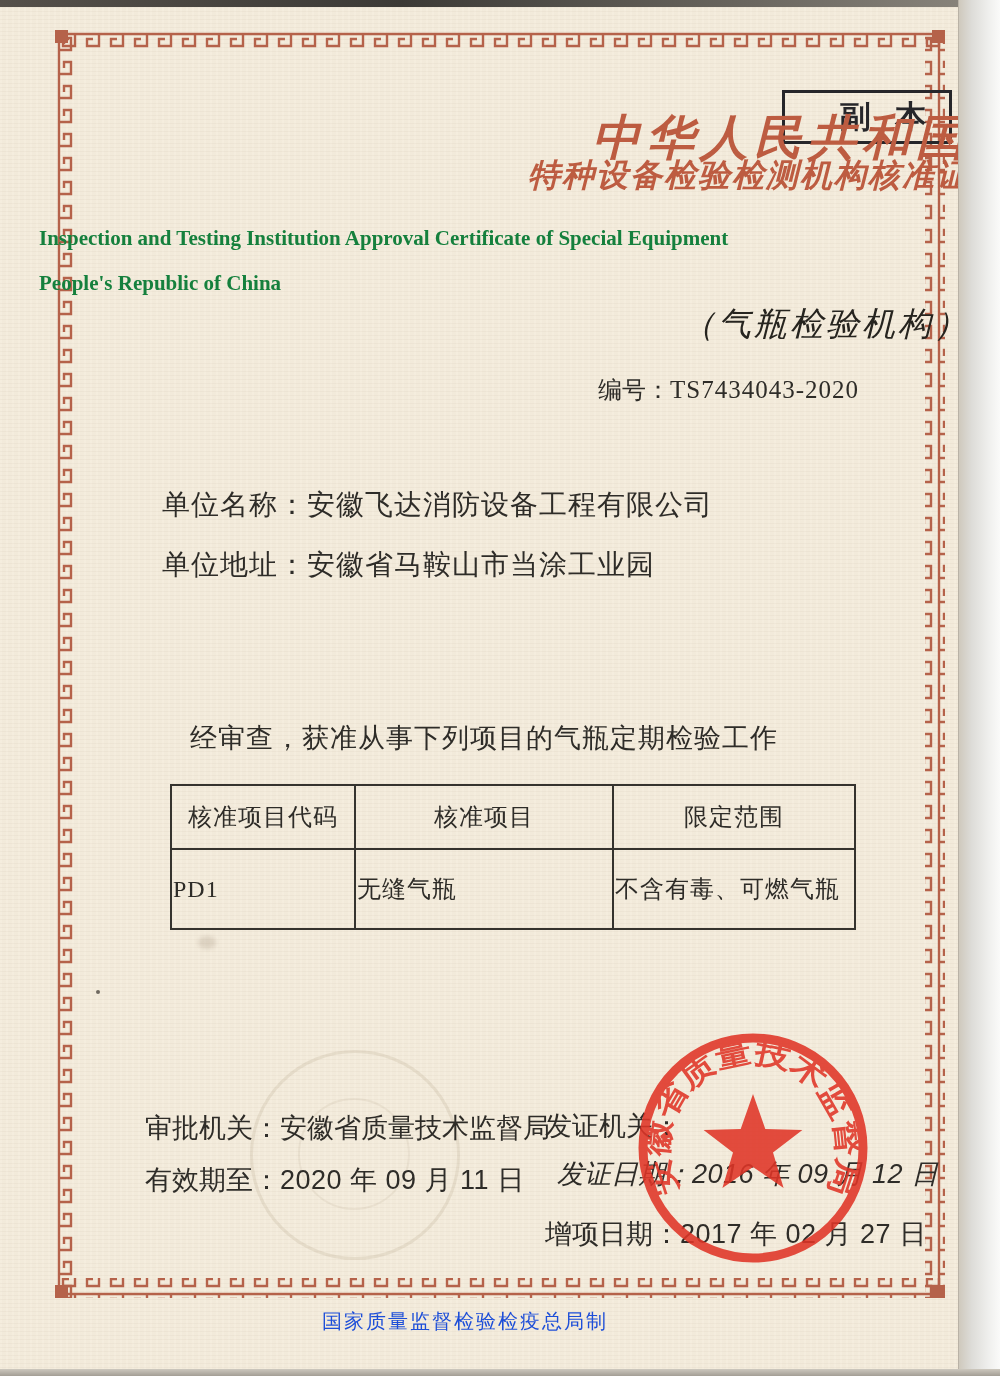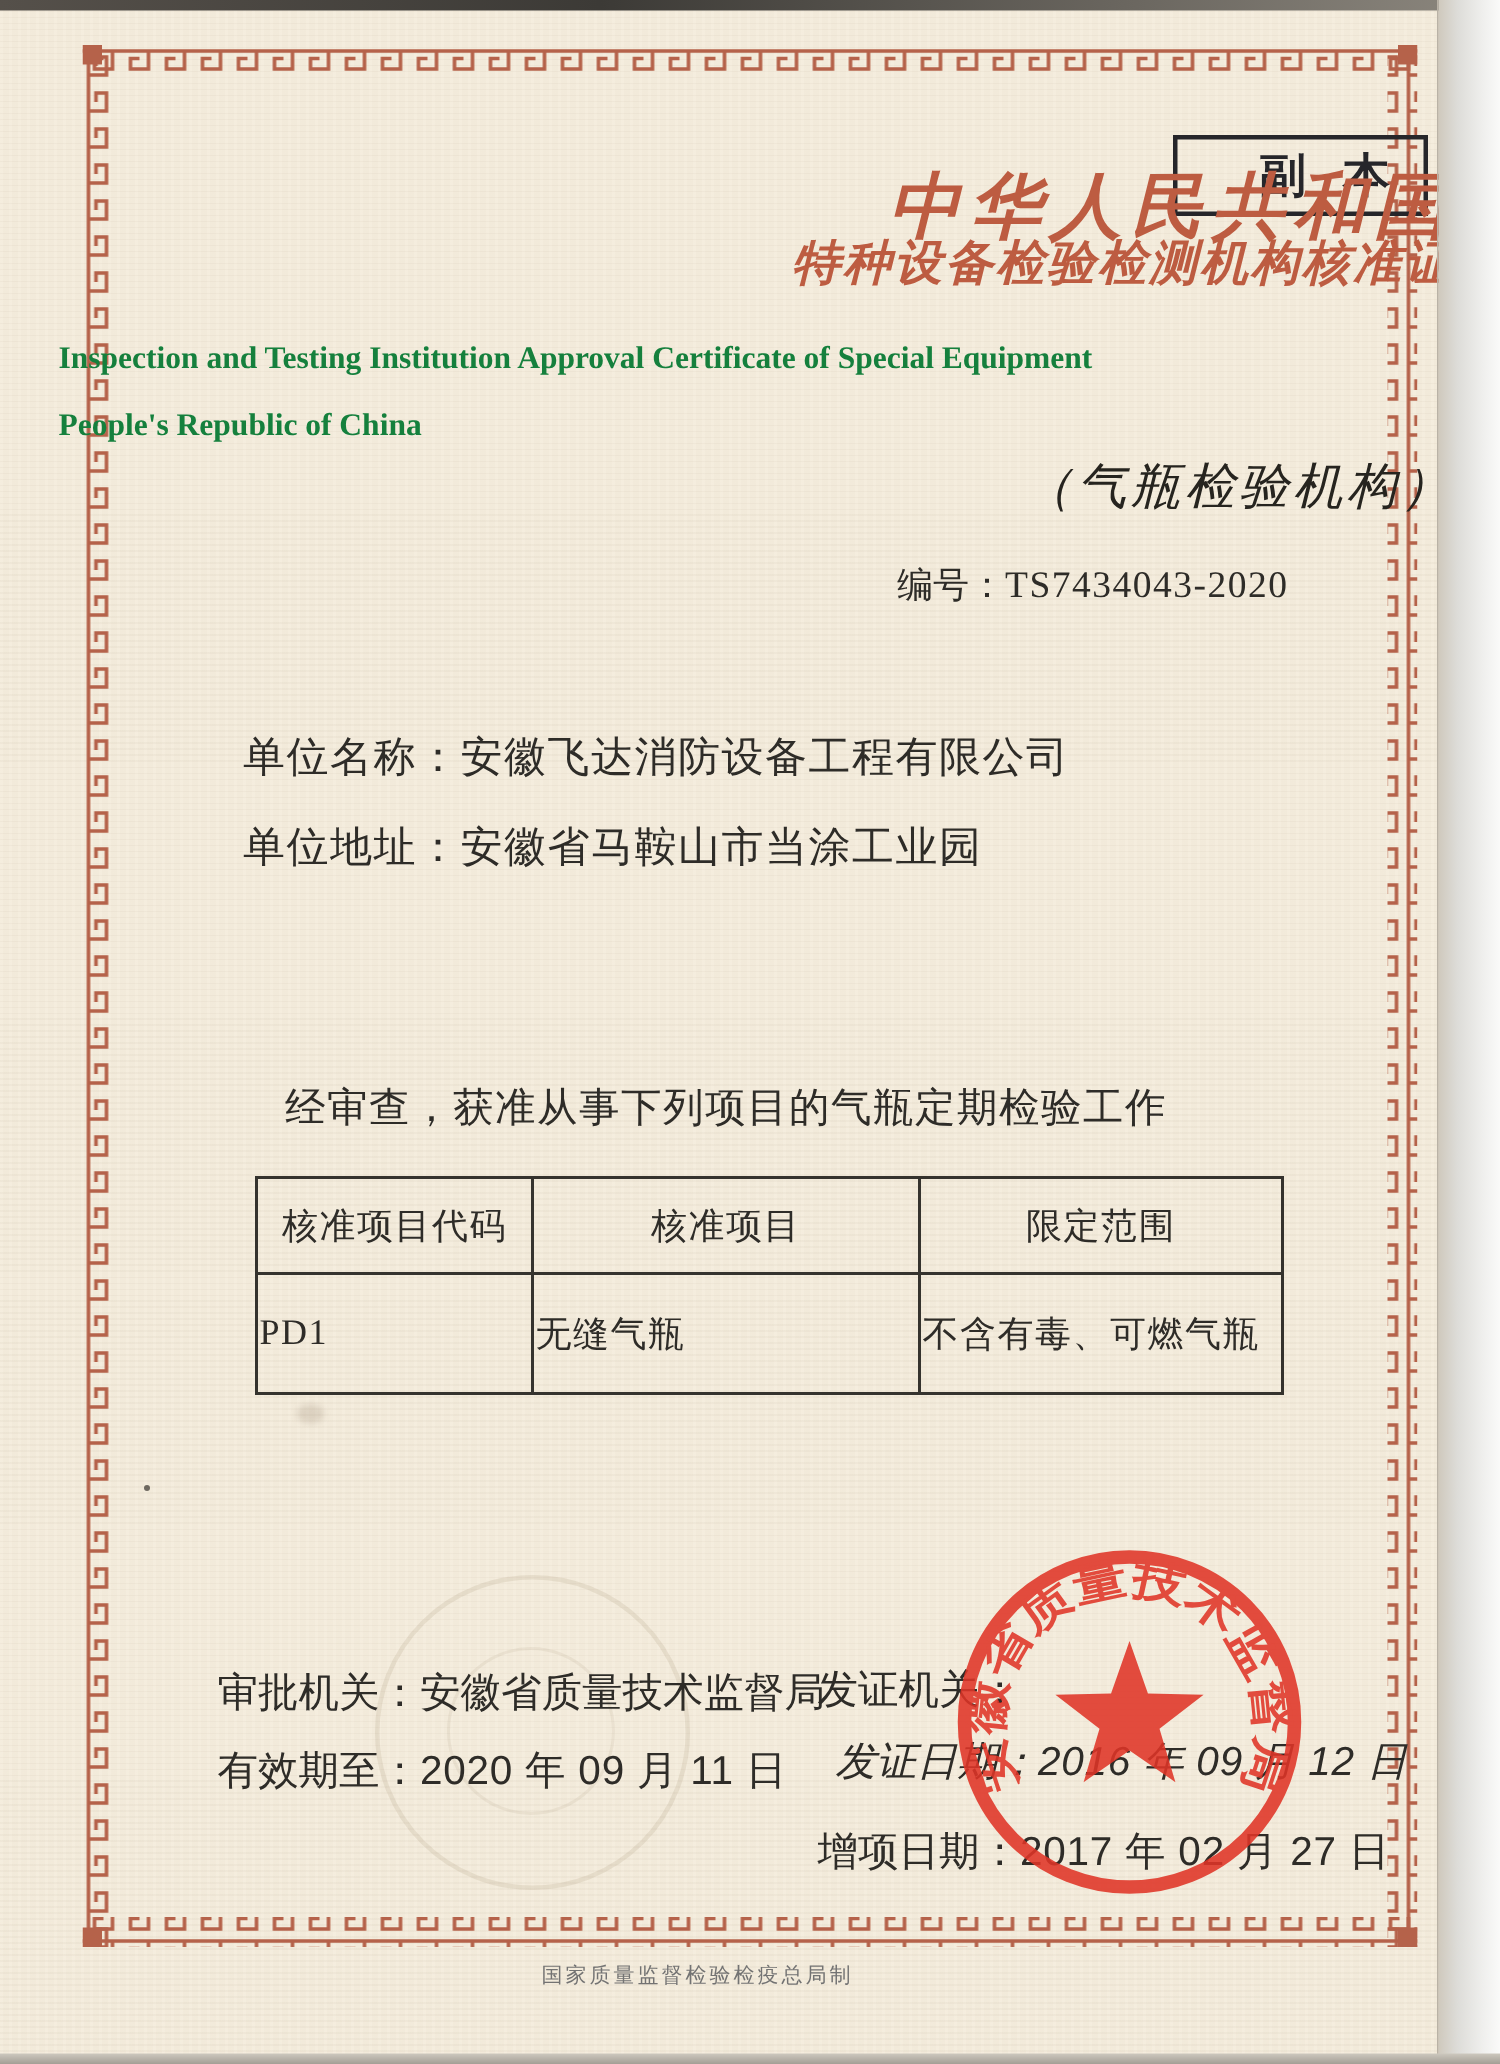--- a/index.html
+++ b/index.html
@@ -36,21 +36,21 @@
   table.approval{position:absolute;left:170px;top:784px;width:686px;height:138px;
     border-collapse:collapse;table-layout:fixed;}
   table.approval th,table.approval td{border:2px solid #35332e;
     font-weight:normal;color:#2e2c28;}
   table.approval th{font-size:24px;height:60px;letter-spacing:1px;}
   table.approval td{font-size:24px;height:76px;letter-spacing:1px;}
   td.code{font-family:"Liberation Serif",serif;letter-spacing:2px;}
   .foot{position:absolute;font-size:27px;color:#2e2c28;}
   .foot .date{font-size:27px;letter-spacing:0.5px;}
   .made-by{position:absolute;left:0;top:1308px;width:930px;text-align:center;
-    font-size:14px;color:#737373;letter-spacing:2px;}
+    font-size:20px;color:#1d4ed8;letter-spacing:2px;}
   .emboss{position:absolute;border-radius:50%;pointer-events:none;}
   .emboss.outer{left:250px;top:1050px;width:204px;height:204px;border:3px solid rgba(150,130,95,0.14);}
   .emboss.inner{left:298px;top:1098px;width:108px;height:108px;border:2px solid rgba(150,130,95,0.10);}
   .smudge{position:absolute;left:198px;top:936px;width:18px;height:13px;border-radius:50%;
     background:rgba(120,100,80,0.18);filter:blur(2px);}
   .speck{position:absolute;left:96px;top:990px;width:4px;height:4px;border-radius:50%;
     background:rgba(40,35,30,0.65);}
   svg.border-frame{position:absolute;left:55px;top:30px;}
   svg.seal{position:absolute;left:633px;top:1028px;}
 </style>

